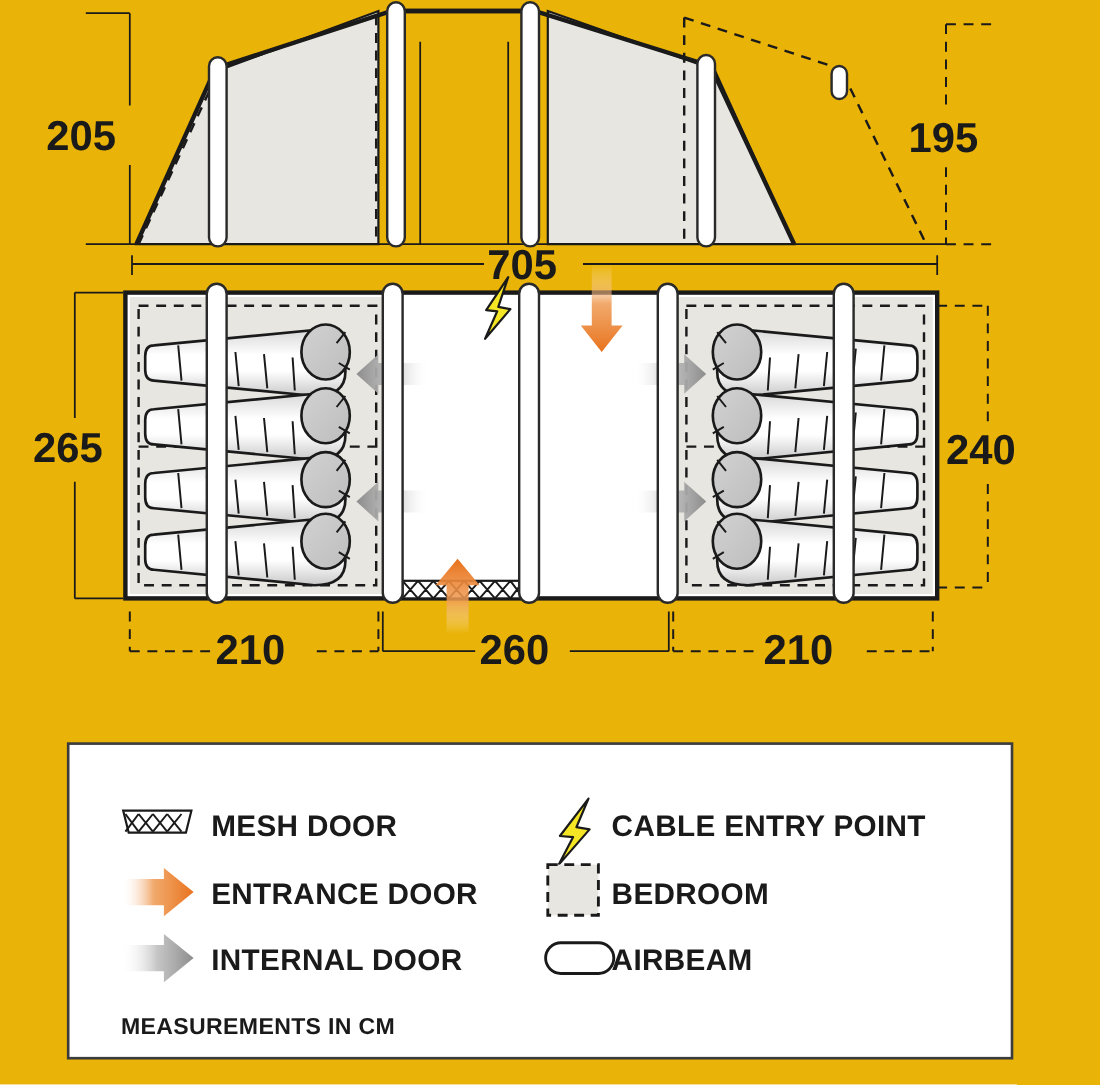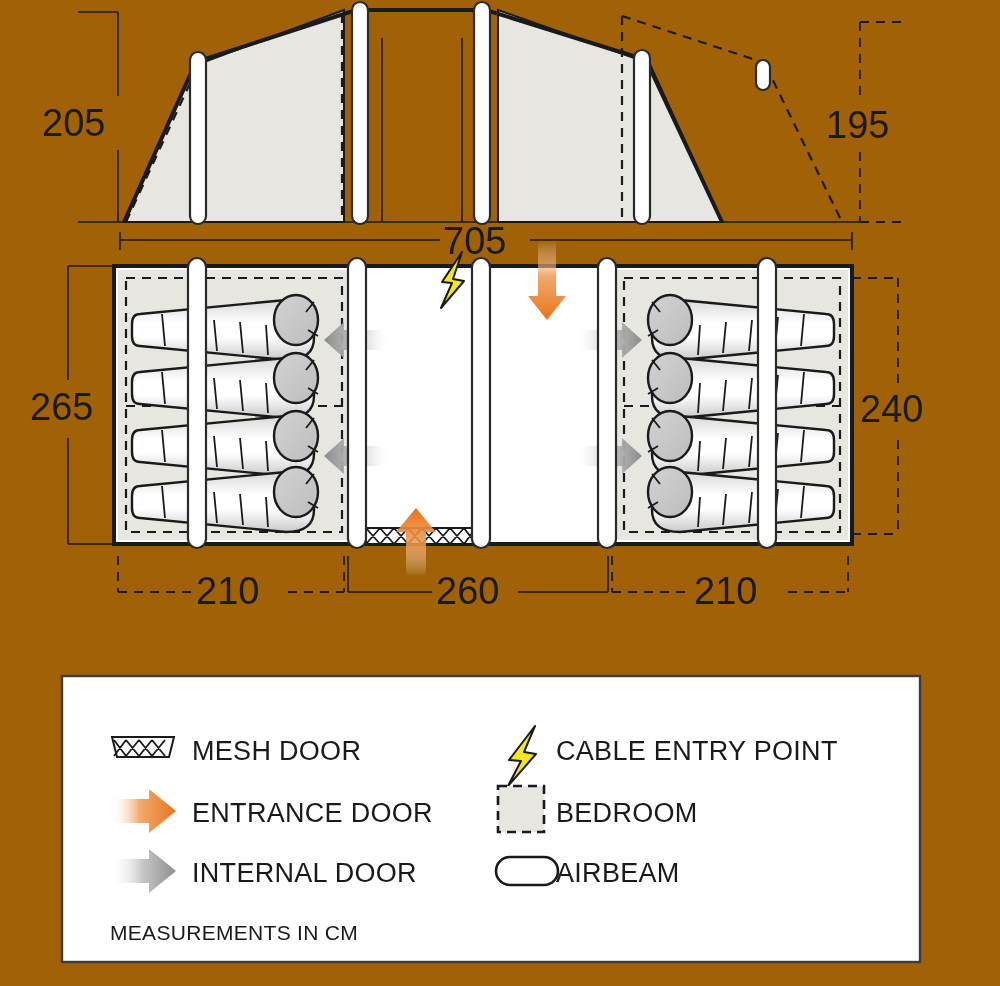--- a/index.html
+++ b/index.html
@@ -9,22 +9,23 @@
     background: #ffffff;
   }
   body {
     font-family: "Liberation Sans", sans-serif;
     color: #1a1a1a;
   }
   #page {
     position: relative;
     width: 1000px;
     height: 986px;
-    background: #a16207;
+    background: #eab308;
     overflow: hidden;
+    font-weight: bold;
   }
   svg#diagram {
     display: block;
     width: 1000px;
     height: 986px;
   }
   .dim-text {
     font-family: "Liberation Sans", sans-serif;
     font-size: 38px;
     fill: #1a1a1a;

